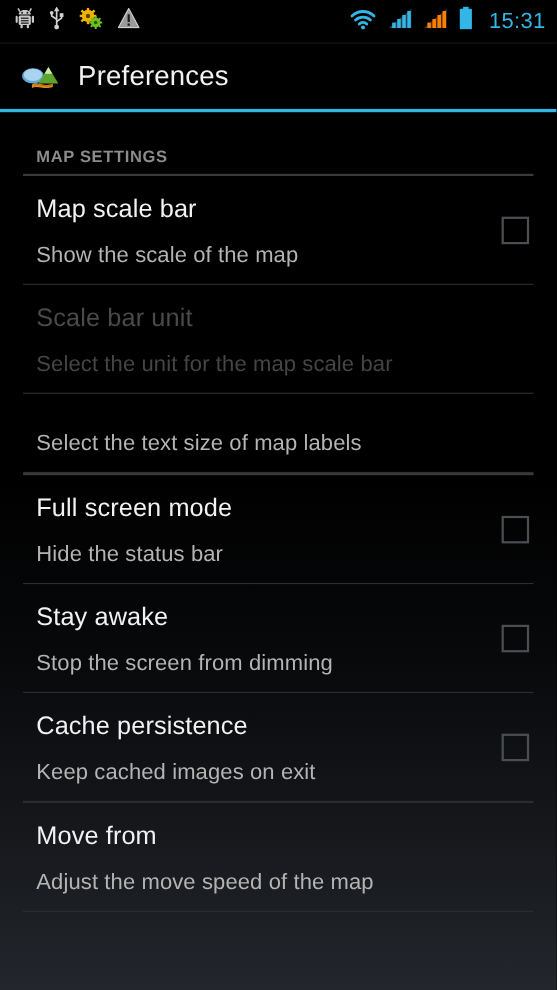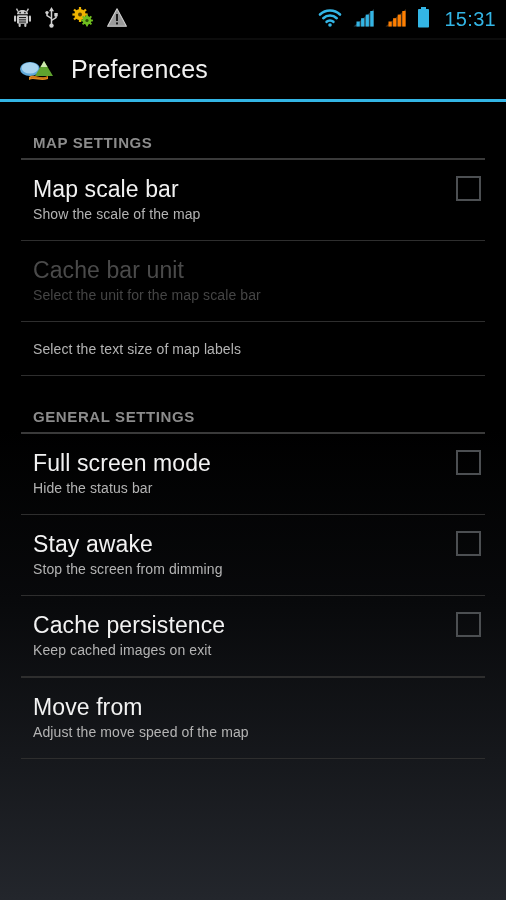--- a/index.html
+++ b/index.html
@@ -106,41 +106,41 @@
   }
   .section-rule {
     height: 2px;
     background: #3a3a3a;
     margin: 0 21px 0 21px;
   }
 
   .row {
     position: relative;
     display: flex;
-    align-items: flex-start;
+    align-items: center;
     padding: 16px 0 15px 0;
     box-sizing: border-box;
   }
   .row-text {
     flex: 1 1 auto;
     padding-left: 33px;
     padding-right: 10px;
     min-width: 0;
   }
   .row-title {
     color: #f2f2f2;
     font-size: 23px;
     line-height: 27px;
     letter-spacing: 0.1px;
   }
   .row-summary {
     color: #b4b4b4;
-    font-size: 14px;
+    font-size: 20px;
     line-height: 21px;
-    margin-top: 1px;
+    margin-top: 19px;
     letter-spacing: 0.1px;
   }
   .row.disabled .row-title { color: #4a4a4a; }
   .row.disabled .row-summary { color: #454545; }
 
   .checkbox-wrap {
     flex: 0 0 auto;
     width: 76px;
     display: flex;
     justify-content: center;
@@ -315,34 +315,33 @@
           <div class="row-title">Map scale bar</div>
           <div class="row-summary">Show the scale of the map</div>
         </div>
         <div class="checkbox-wrap">
           <div class="checkbox"></div>
         </div>
       </div>
       <div class="row-rule"></div>
       <div class="row disabled">
         <div class="row-text">
-          <div class="row-title">Cache bar unit</div>
+          <div class="row-title">Scale bar unit</div>
           <div class="row-summary">Select the unit for the map scale bar</div>
         </div>
         <div class="checkbox-wrap"></div>
       </div>
       <div class="row-rule"></div>
       <div class="row">
         <div class="row-text">
           <div class="row-summary">Select the text size of map labels</div>
         </div>
         <div class="checkbox-wrap"></div>
       </div>
       <div class="row-rule"></div>
-      <div class="section-header">GENERAL SETTINGS</div>
       <div class="section-rule"></div>
       <div class="row">
         <div class="row-text">
           <div class="row-title">Full screen mode</div>
           <div class="row-summary">Hide the status bar</div>
         </div>
         <div class="checkbox-wrap">
           <div class="checkbox"></div>
         </div>
       </div>

